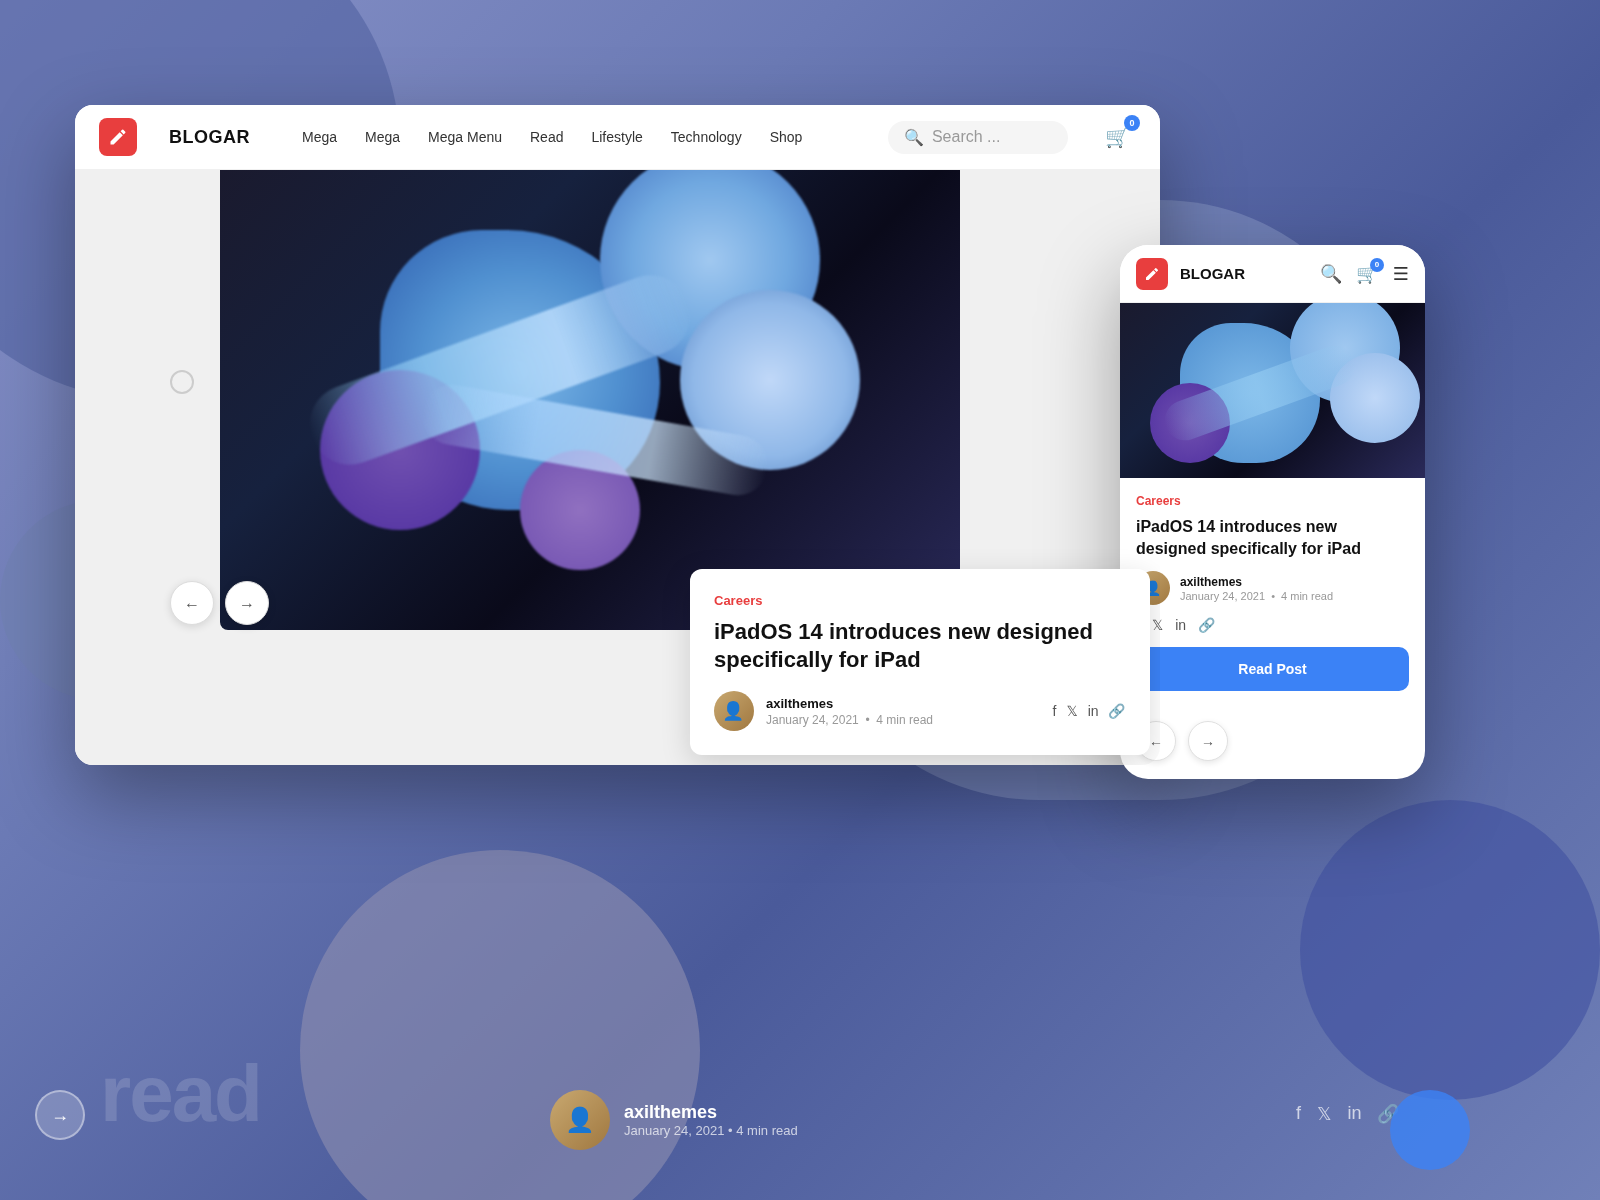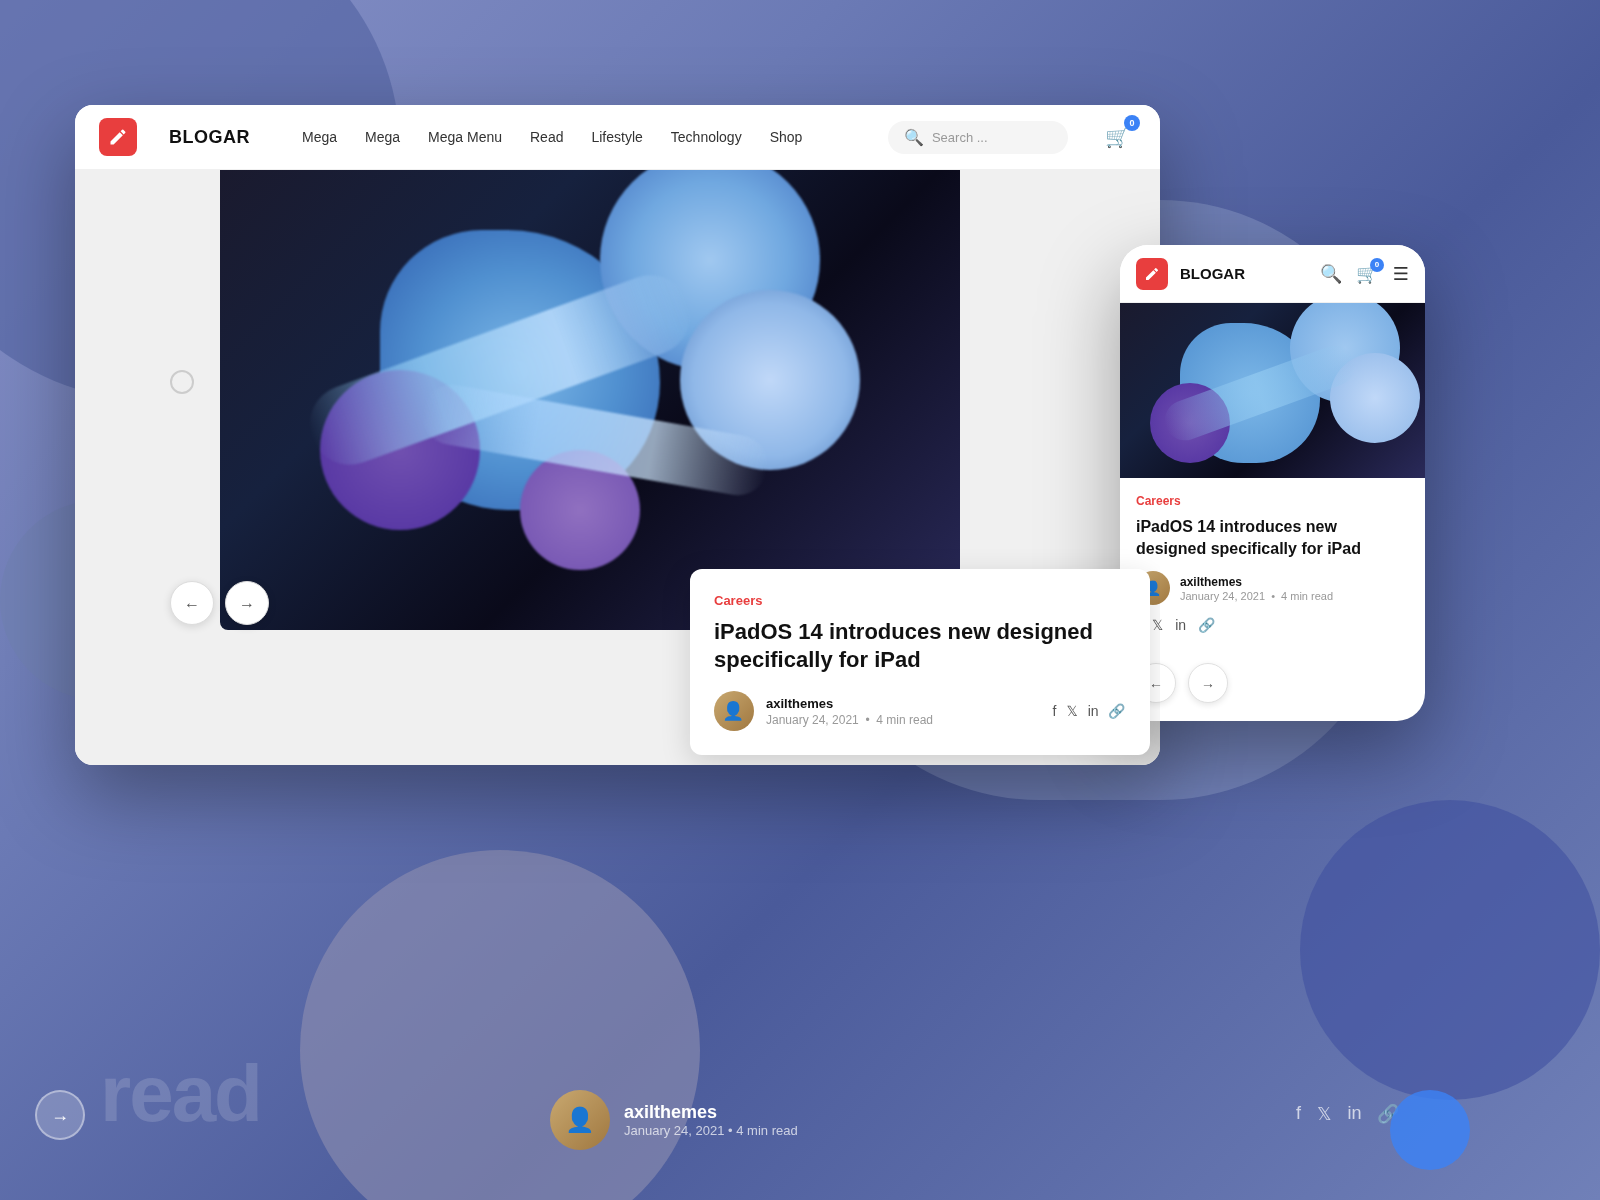--- a/index.html
+++ b/index.html
@@ -86,21 +86,21 @@
     }
     .search-box {
       display: flex;
       align-items: center;
       gap: 8px;
       background: #f5f5f5;
       border-radius: 20px;
       padding: 7px 16px;
       width: 180px;
     }
-    .search-box-text { font-size: 13px; color: #999; }
+    .search-box-text { font-size: 16px; color: #999; }
     .cart-icon-wrap {
       position: relative;
       width: 36px;
       height: 36px;
       display: flex;
       align-items: center;
       justify-content: center;
     }
     .cart-badge {
       position: absolute;
@@ -625,20 +625,21 @@
           <span>4 min read</span>
         </div>
       </div>
     </div>
     <div class="mobile-social-row">
       <span class="mobile-social-icon">f</span>
       <span class="mobile-social-icon">𝕏</span>
       <span class="mobile-social-icon">in</span>
       <span class="mobile-social-icon">🔗</span>
     </div>
+    <div class="read-post-btn">Read Post</div>
   </div>
 
   <div class="mobile-nav-btns">
     <div class="mobile-nav-btn">←</div>
     <div class="mobile-nav-btn">→</div>
   </div>
 </div>
 
 <div class="bottom-text">read</div>
 <div class="bottom-author">

